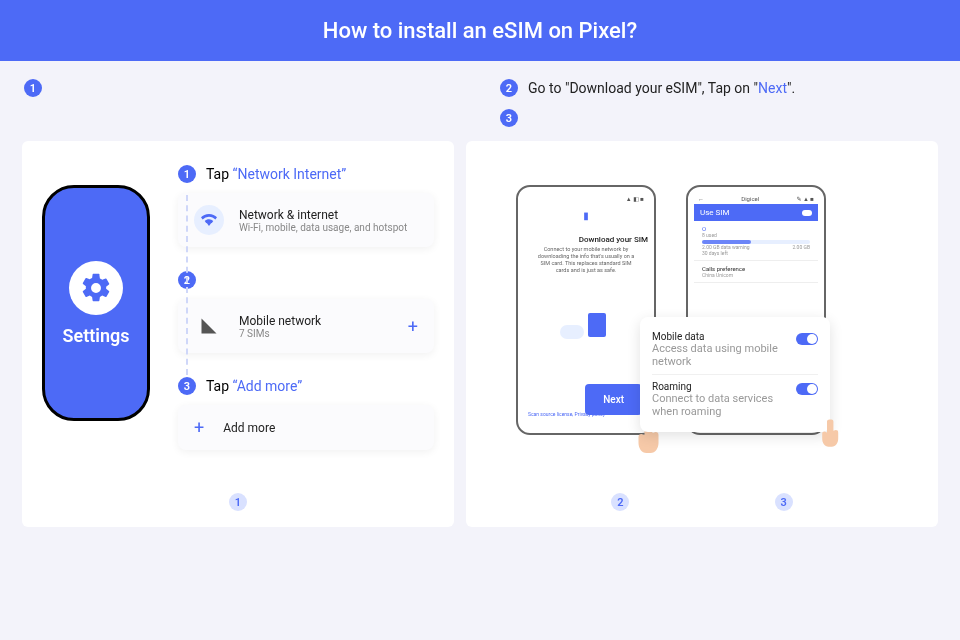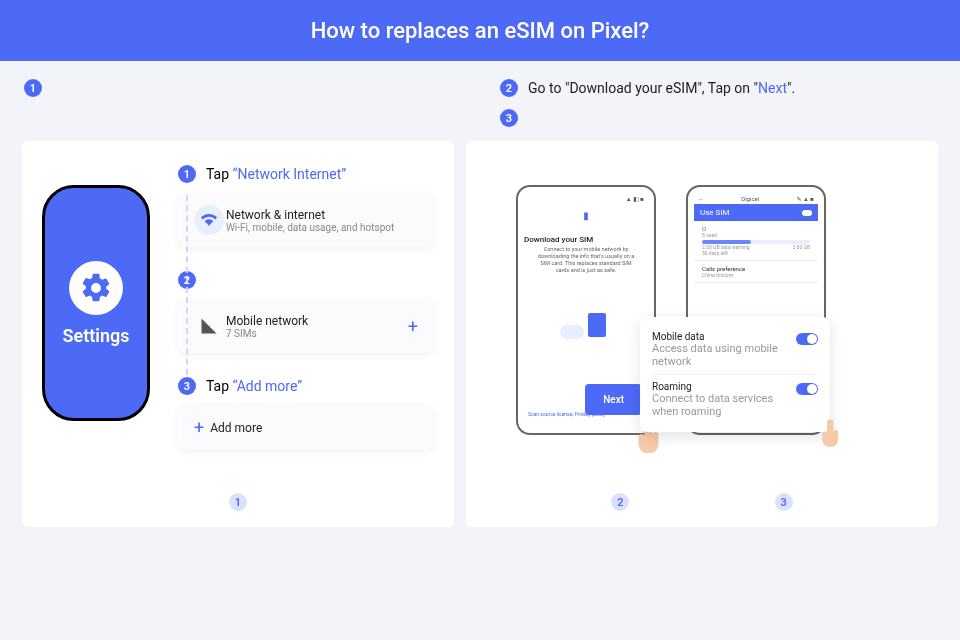--- a/index.html
+++ b/index.html
@@ -14,33 +14,33 @@
 .panels { display: flex; gap: 12px; padding: 0 22px; }
 .panel { background: #fff; border-radius: 6px; flex: 1; padding: 24px 20px 18px; min-height: 386px; position: relative; }
 .panel.left { display: flex; gap: 28px; }
 .phone-settings { width: 108px; height: 236px; border: 3px solid #000; border-radius: 32px; background: #4d6af6; display: flex; flex-direction: column; align-items: center; justify-content: center; margin-top: 20px; }
 .gear-wrap { width: 54px; height: 54px; border-radius: 50%; background: #fff; display: flex; align-items: center; justify-content: center; margin-bottom: 10px; }
 .phone-settings-label { color: #fff; font-size: 18px; font-weight: 600; }
 .steps-col { flex: 1; display: flex; flex-direction: column; position: relative; }
 .step-block { margin-bottom: 24px; }
 .step-head { display: flex; align-items: center; gap: 10px; margin-bottom: 10px; font-size: 14px; }
 .step-blue { color: #4d6af6; margin-top: 8px; }
-.card { background: #fbfbfd; border-radius: 8px; padding: 12px 16px; box-shadow: 0 2px 8px rgba(0,0,0,0.06); display: flex; align-items: center; gap: 2px; }
+.card { background: #fbfbfd; border-radius: 8px; padding: 12px 16px; box-shadow: 0 2px 8px rgba(0,0,0,0.06); display: flex; align-items: center; gap: 15px; }
 .card-icon { width: 30px; height: 30px; border-radius: 50%; background: #e7efff; display: flex; align-items: center; justify-content: center; flex-shrink: 0; }
 .card-icon.plain { background: transparent; border-radius: 0; }
 .card-title { font-size: 12px; color: #222; }
 .card-sub { font-size: 10px; color: #888; }
 .card-plus { margin-left: auto; color: #4d6af6; font-size: 18px; font-weight: 400; }
 .dashed-line { position: absolute; left: 8px; top: 30px; width: 0; border-left: 2px dashed #cfd7f9; height: 180px; z-index: 0; }
 .panel-footer { position: absolute; bottom: 16px; left: 0; right: 0; display: flex; justify-content: space-evenly; }
 .footer-badge { width: 18px; height: 18px; border-radius: 50%; background: #d9e1ff; color: #4d6af6; font-size: 11px; display: inline-flex; align-items: center; justify-content: center; font-weight: 600; }
 .panel.right { display: flex; gap: 30px; align-items: flex-start; padding-left: 50px; padding-right: 30px; position: relative; }
 .phone-outline { width: 140px; height: 250px; border: 2px solid #666; border-radius: 14px; background: #fff; padding: 6px; position: relative; margin-top: 20px; }
 .phone-statusbar { display: flex; justify-content: flex-end; gap: 3px; font-size: 6px; color: #555; padding: 2px 4px; }
-.download-title { text-align: left; font-size: 8px; font-weight: 500; margin-top: 14px; color: #222; }
+.download-title { text-align: right; font-size: 8px; font-weight: 500; margin-top: 14px; color: #222; }
 .download-sub { text-align: center; font-size: 5.5px; color: #666; padding: 2px 12px; line-height: 1.3; }
 .download-illus { height: 60px; display: flex; align-items: center; justify-content: center; margin-top: 24px; }
 .illus-shape { position: relative; width: 60px; height: 36px; }
 .illus-card { position: absolute; right: 10px; top: 0; width: 18px; height: 24px; background: #4d6af6; border-radius: 2px; }
 .illus-cloud { position: absolute; left: 4px; top: 12px; width: 24px; height: 14px; background: #e7efff; border-radius: 10px; }
 .next-btn { position: absolute; bottom: 18px; right: 12px; background: #4d6af6; color: #fff; font-size: 10px; padding: 10px 18px; border-radius: 4px; font-weight: 500; }
 .phone-links { position: absolute; bottom: 16px; left: 10px; font-size: 5px; color: #4d6af6; }
 .divider-icon { text-align: center; font-size: 10px; color: #4d6af6; margin-top: 6px; }
 .hand { position: absolute; bottom: -24px; right: -14px; width: 32px; height: 40px; }
 .phone3-header { background: #4d6af6; color: #fff; font-size: 8px; padding: 4px 6px; display: flex; justify-content: space-between; align-items: center; }
@@ -58,21 +58,21 @@
 .toggle-switch { width: 22px; height: 12px; background: #4d6af6; border-radius: 10px; position: relative; flex-shrink: 0; margin-top: 2px; }
 .toggle-switch::after { content: ""; position: absolute; right: 1px; top: 1px; width: 10px; height: 10px; background: #fff; border-radius: 50%; }
 .hand2 { position: absolute; right: -16px; bottom: -18px; width: 26px; height: 32px; }
 .p3-statusbar { display: flex; justify-content: space-between; align-items: center; font-size: 6px; color: #555; padding: 2px 4px; }
 .hand svg, .hand2 svg { width: 100%; height: 100%; }
 </style>
 </head>
 <body>
 
 <div class="header">
-  <span>How to replaces an eSIM on Pixel?</span>
+  <span>How to install an eSIM on Pixel?</span>
 </div>
 
 <div class="top-instructions">
   <div class="top-left">
     <div class="inst-line">
       <span class="badge">1</span>
     </div>
   </div>
   <div class="top-right">
     <div class="inst-line">

